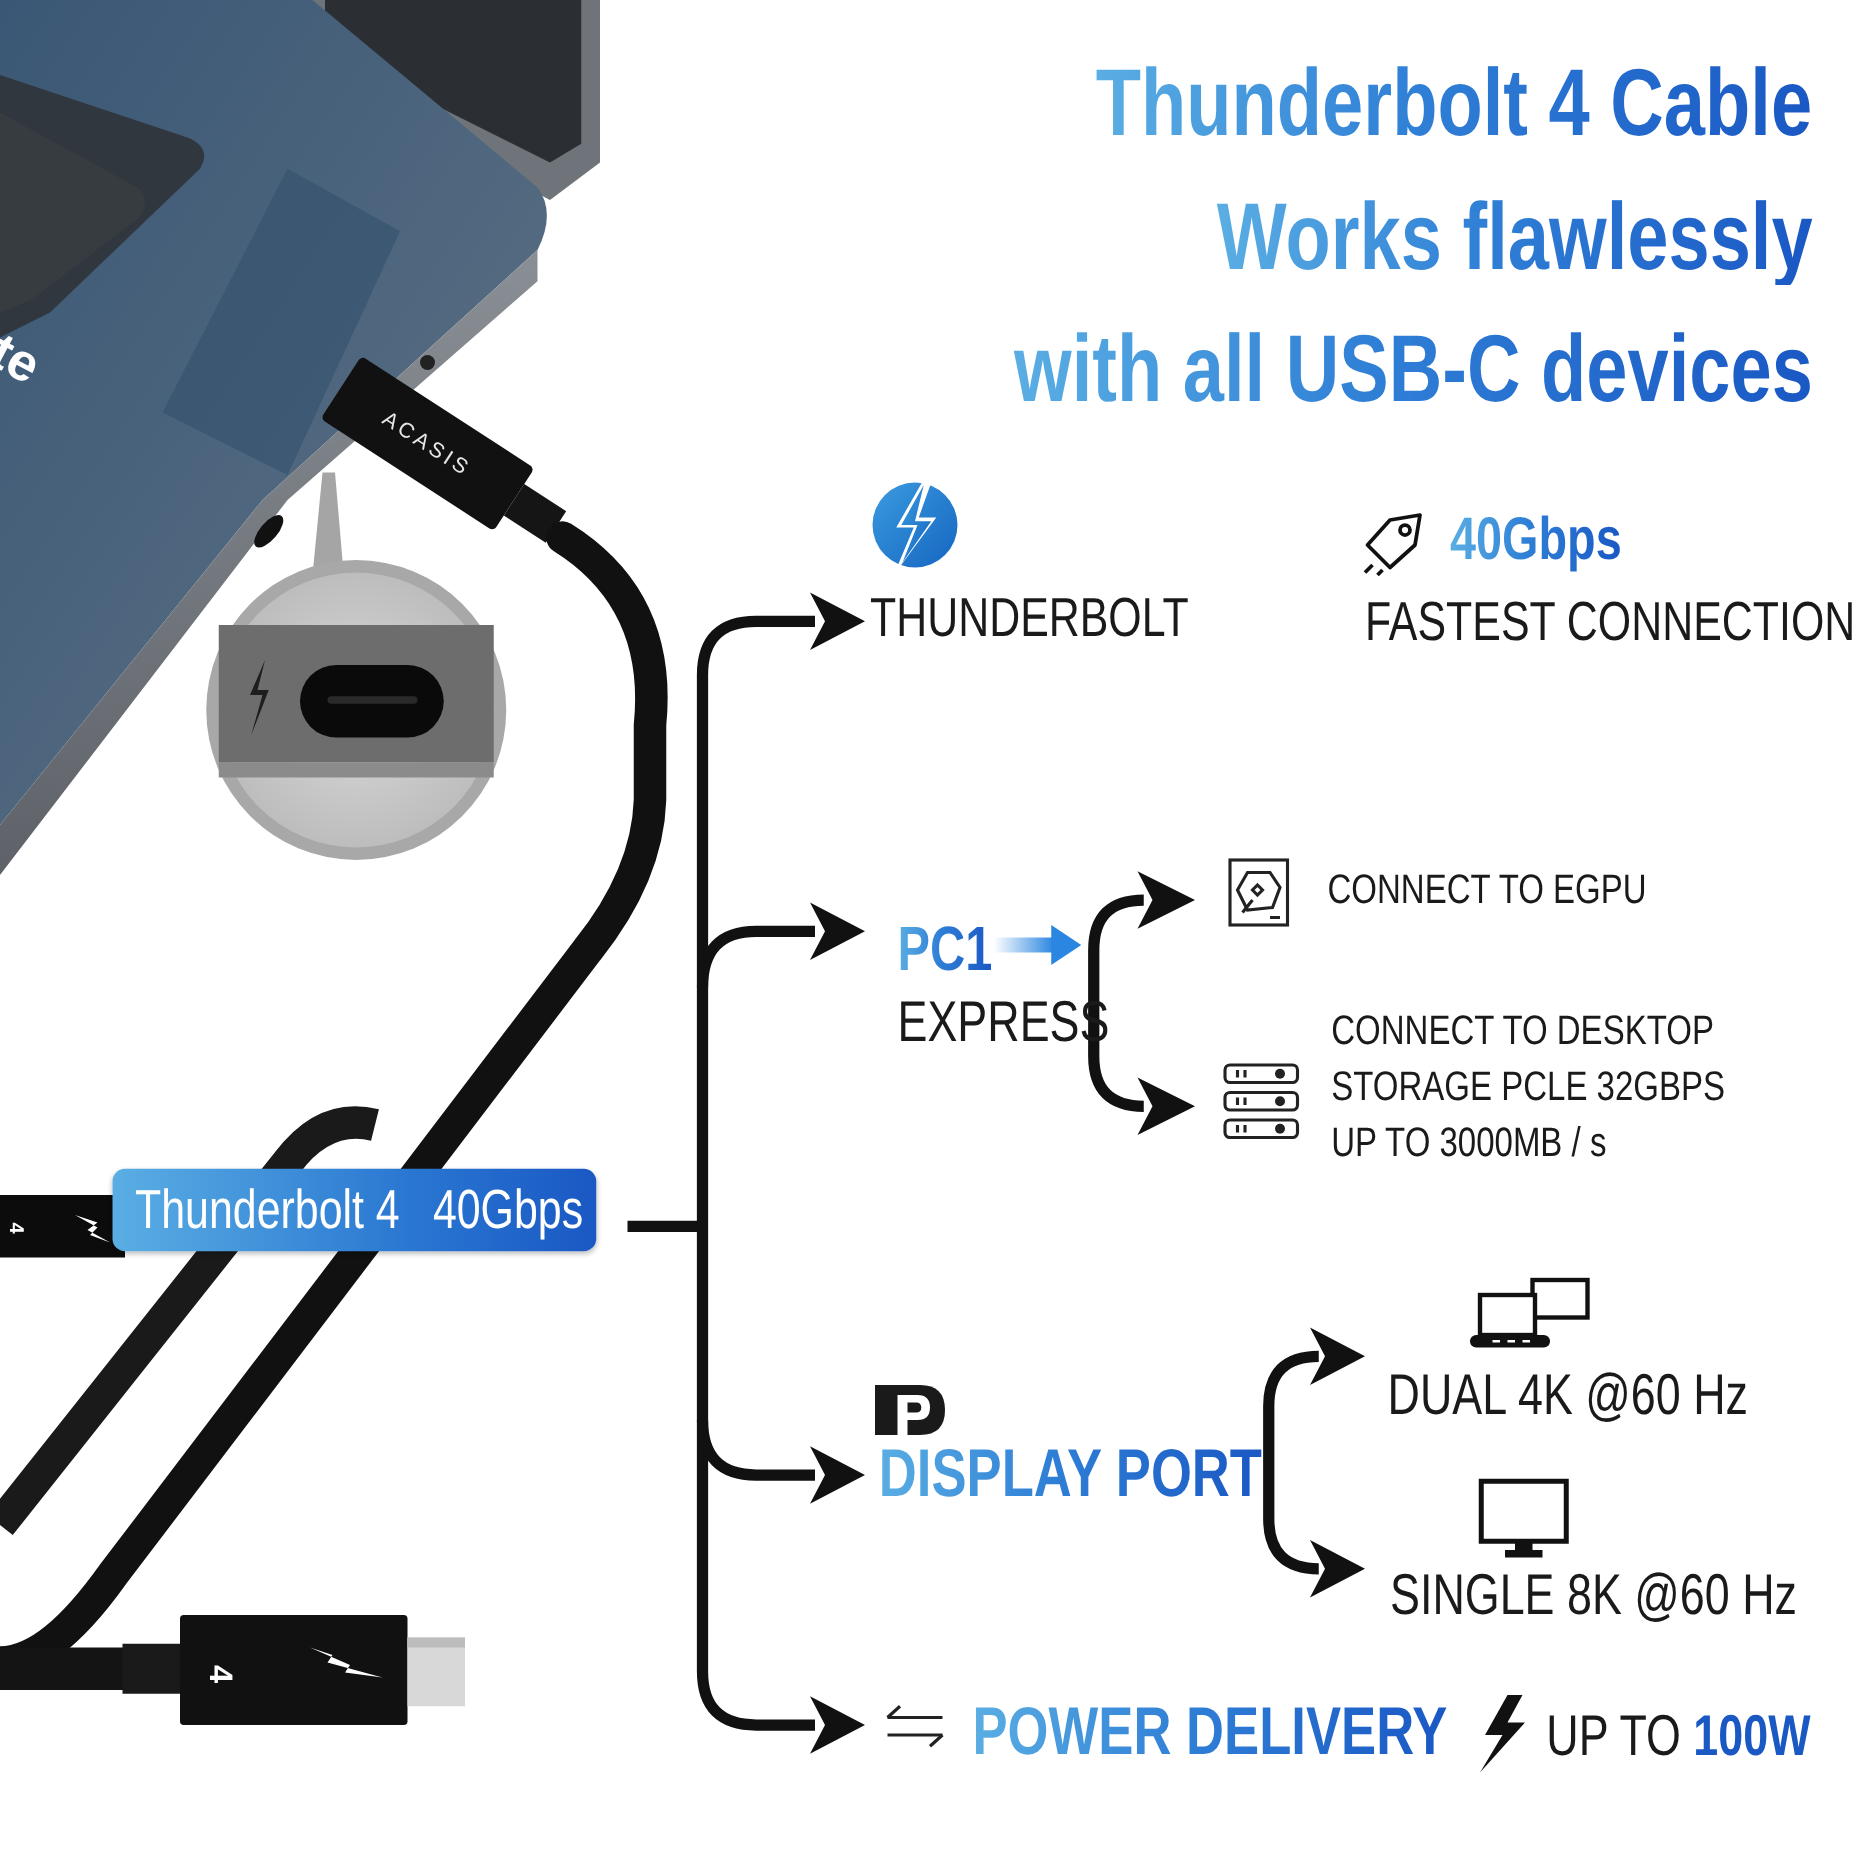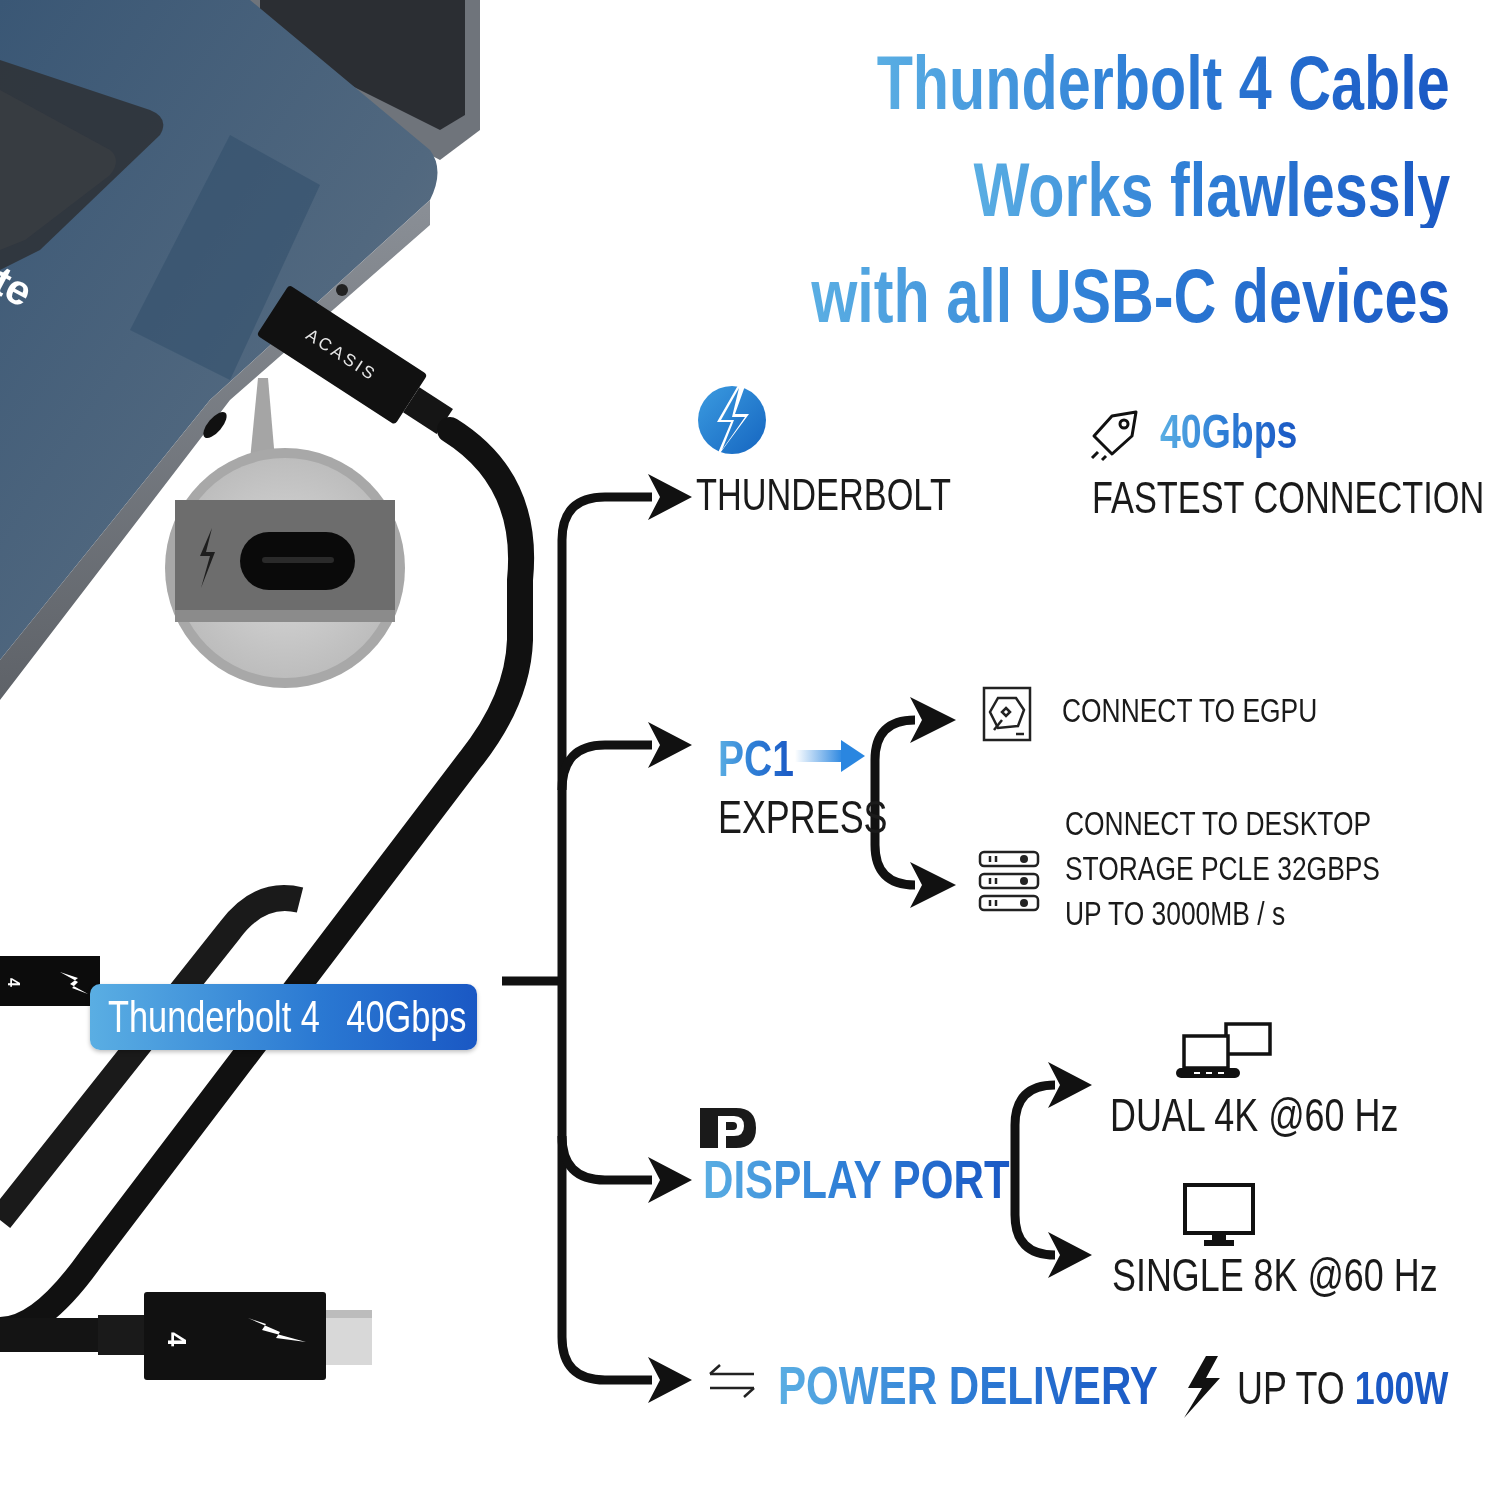--- a/index.html
+++ b/index.html
@@ -76,21 +76,21 @@
   <rect x="326" y="1310" width="46" height="55" fill="#d8d8d8"></rect>
   <rect x="326" y="1310" width="46" height="8" fill="#bcbcbc"></rect>
   <text x="170" y="1350" font-family="Liberation Sans, sans-serif" font-weight="bold" font-size="26" fill="#fff" transform="rotate(90 178 1340)">4</text>
   <path d="M248,1318 L266,1324 L262,1330 L306,1342 L276,1338 L280,1332 Z" fill="#fff"></path>
 </svg>
 
 <div class="abs headline grad-text" style="top:45px;">Thunderbolt 4 Cable</div>
 <div class="abs headline grad-text" style="top:152px;">Works flawlessly</div>
 <div class="abs headline grad-text" style="top:258px;">with all USB-C devices</div>
 
-<div class="abs" style="left:90px;top:984px;width:387px;height:66px;border-radius:10px;background:linear-gradient(90deg,#5aaee3,#2a78d2 60%,#1a58c4);box-shadow:0 2px 4px rgba(0,0,0,0.25);">
+<div class="abs" style="left:90px;top:935px;width:387px;height:66px;border-radius:10px;background:linear-gradient(90deg,#5aaee3,#2a78d2 60%,#1a58c4);box-shadow:0 2px 4px rgba(0,0,0,0.25);">
   <div class="abs" style="left:18px;top:8px;color:#fff;font-size:44px;white-space:nowrap;transform:scaleX(0.78);transform-origin:left top;">
     <span>Thunderbolt 4</span><span style="display:inline-block;width:34px;"></span><span>40Gbps</span>
   </div>
 </div>
 
 <svg class="abs" style="left:0;top:0" width="1500" height="1500" viewBox="0 0 1500 1500">
   <g fill="none" stroke="#111" stroke-width="9" stroke-linecap="butt">
     <line x1="502" y1="981" x2="562" y2="981"></line>
     <path d="M652,497 L605,497 Q562,497 562,540 L562,1337 Q562,1380 605,1380 L652,1380"></path>
     <path d="M562,790 Q562,745 605,745 L652,745"></path>

